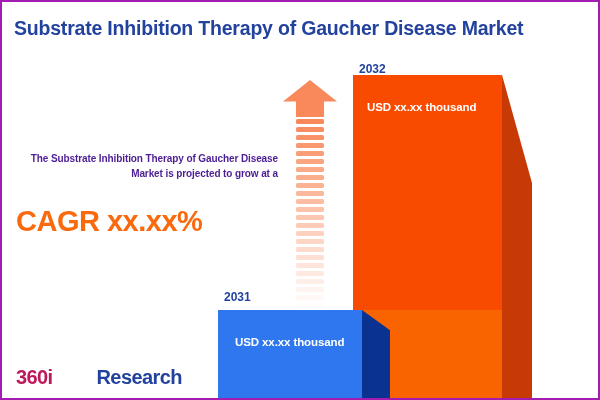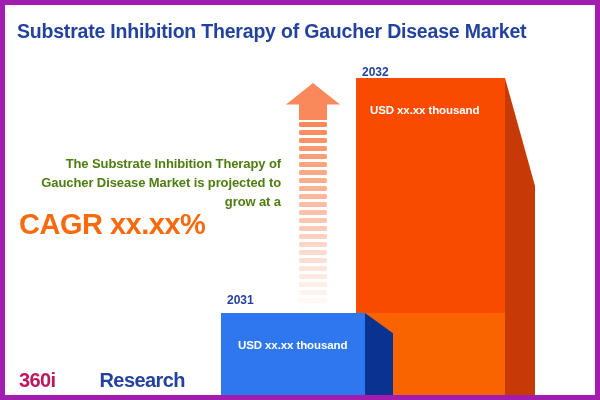--- a/index.html
+++ b/index.html
@@ -12,21 +12,21 @@
     font-family: "Liberation Sans", sans-serif;
   }
 
   #canvas {
     position: relative;
     width: 600px;
     height: 400px;
     background: #ffffff;
     overflow: hidden;
     box-sizing: border-box;
-    border: 5px solid #a21caf;
+    border: 2px solid #a21caf;
   }
 
   
   .page-title {
     position: absolute;
     left: 12px;
     top: 16px;
     width: 576px;
     font-size: 19.5px;
     font-weight: bold;
@@ -36,23 +36,23 @@
     white-space: nowrap;
   }
 
   
   .blurb {
     position: absolute;
     left: 14px;
     top: 150px;
     width: 262px;
     text-align: right;
-    font-size: 13px;
-    font-weight: bold;
-    color: #4d7c0f;
+    font-size: 10px;
+    font-weight: bold;
+    color: #4c1d95;
     line-height: 1.45;
     letter-spacing: -0.1px;
   }
   .cagr {
     position: absolute;
     left: 14px;
     top: 203px;
     width: 262px;
     font-size: 29px;
     font-weight: bold;

